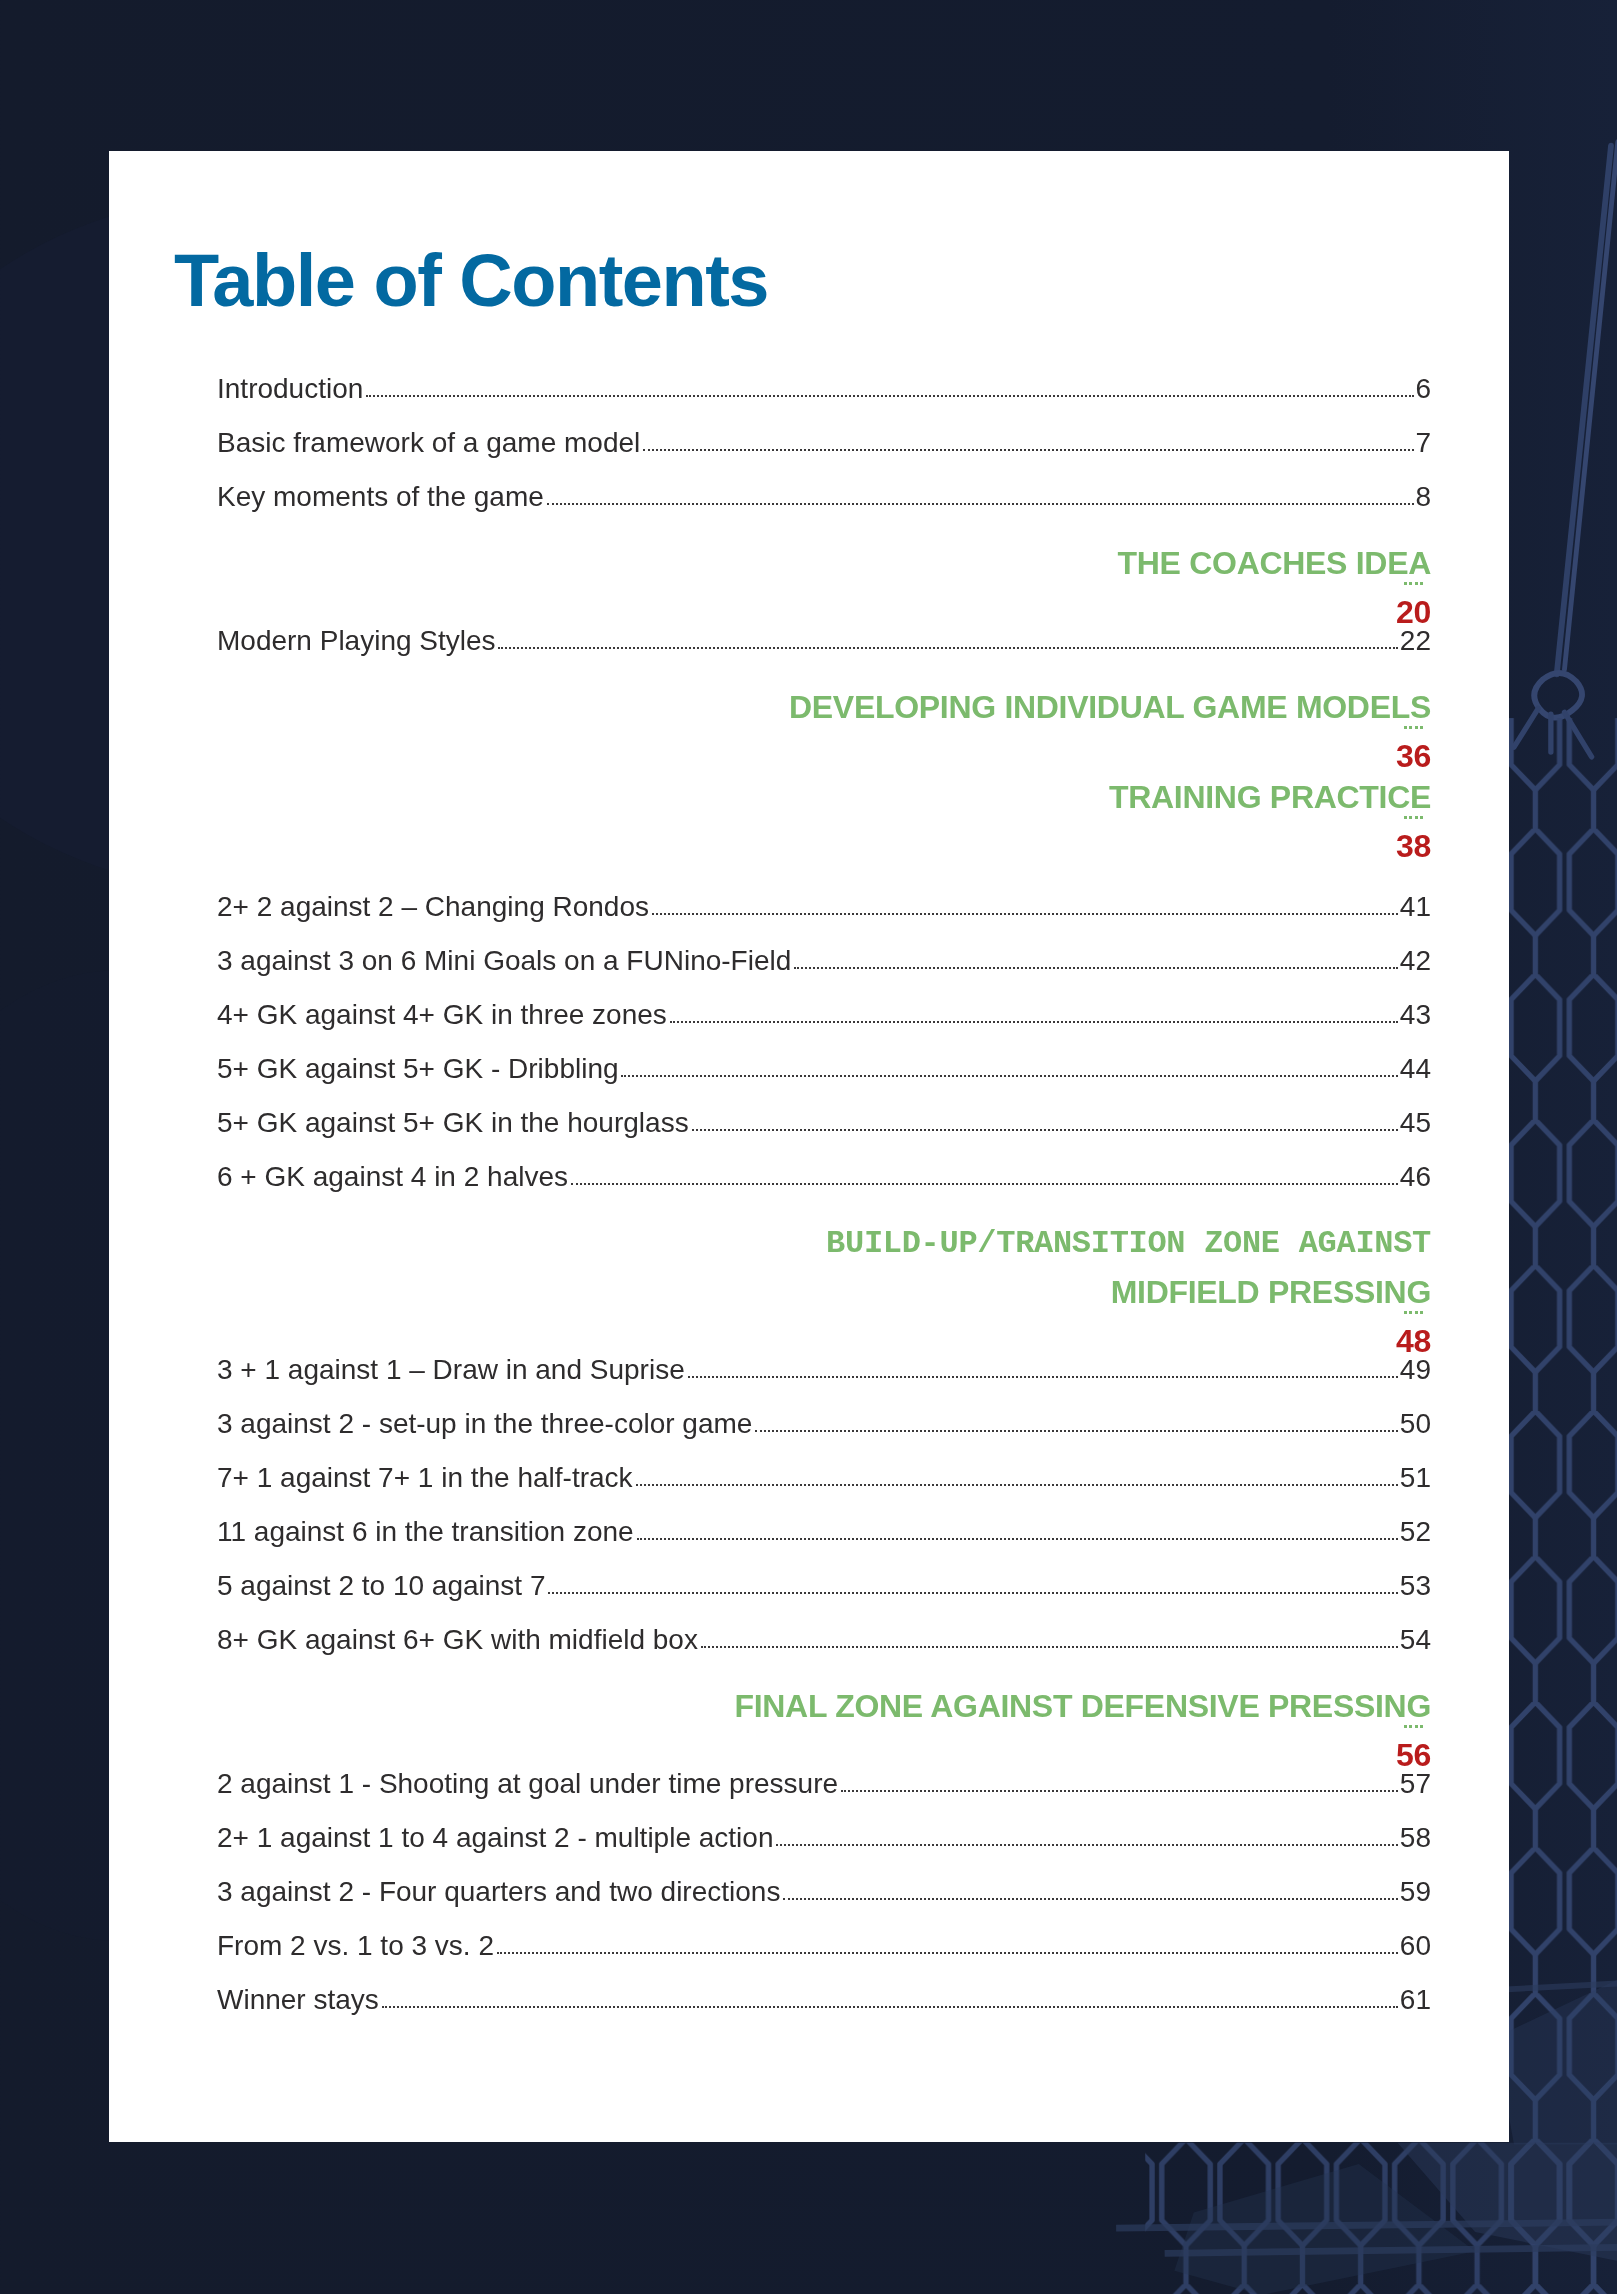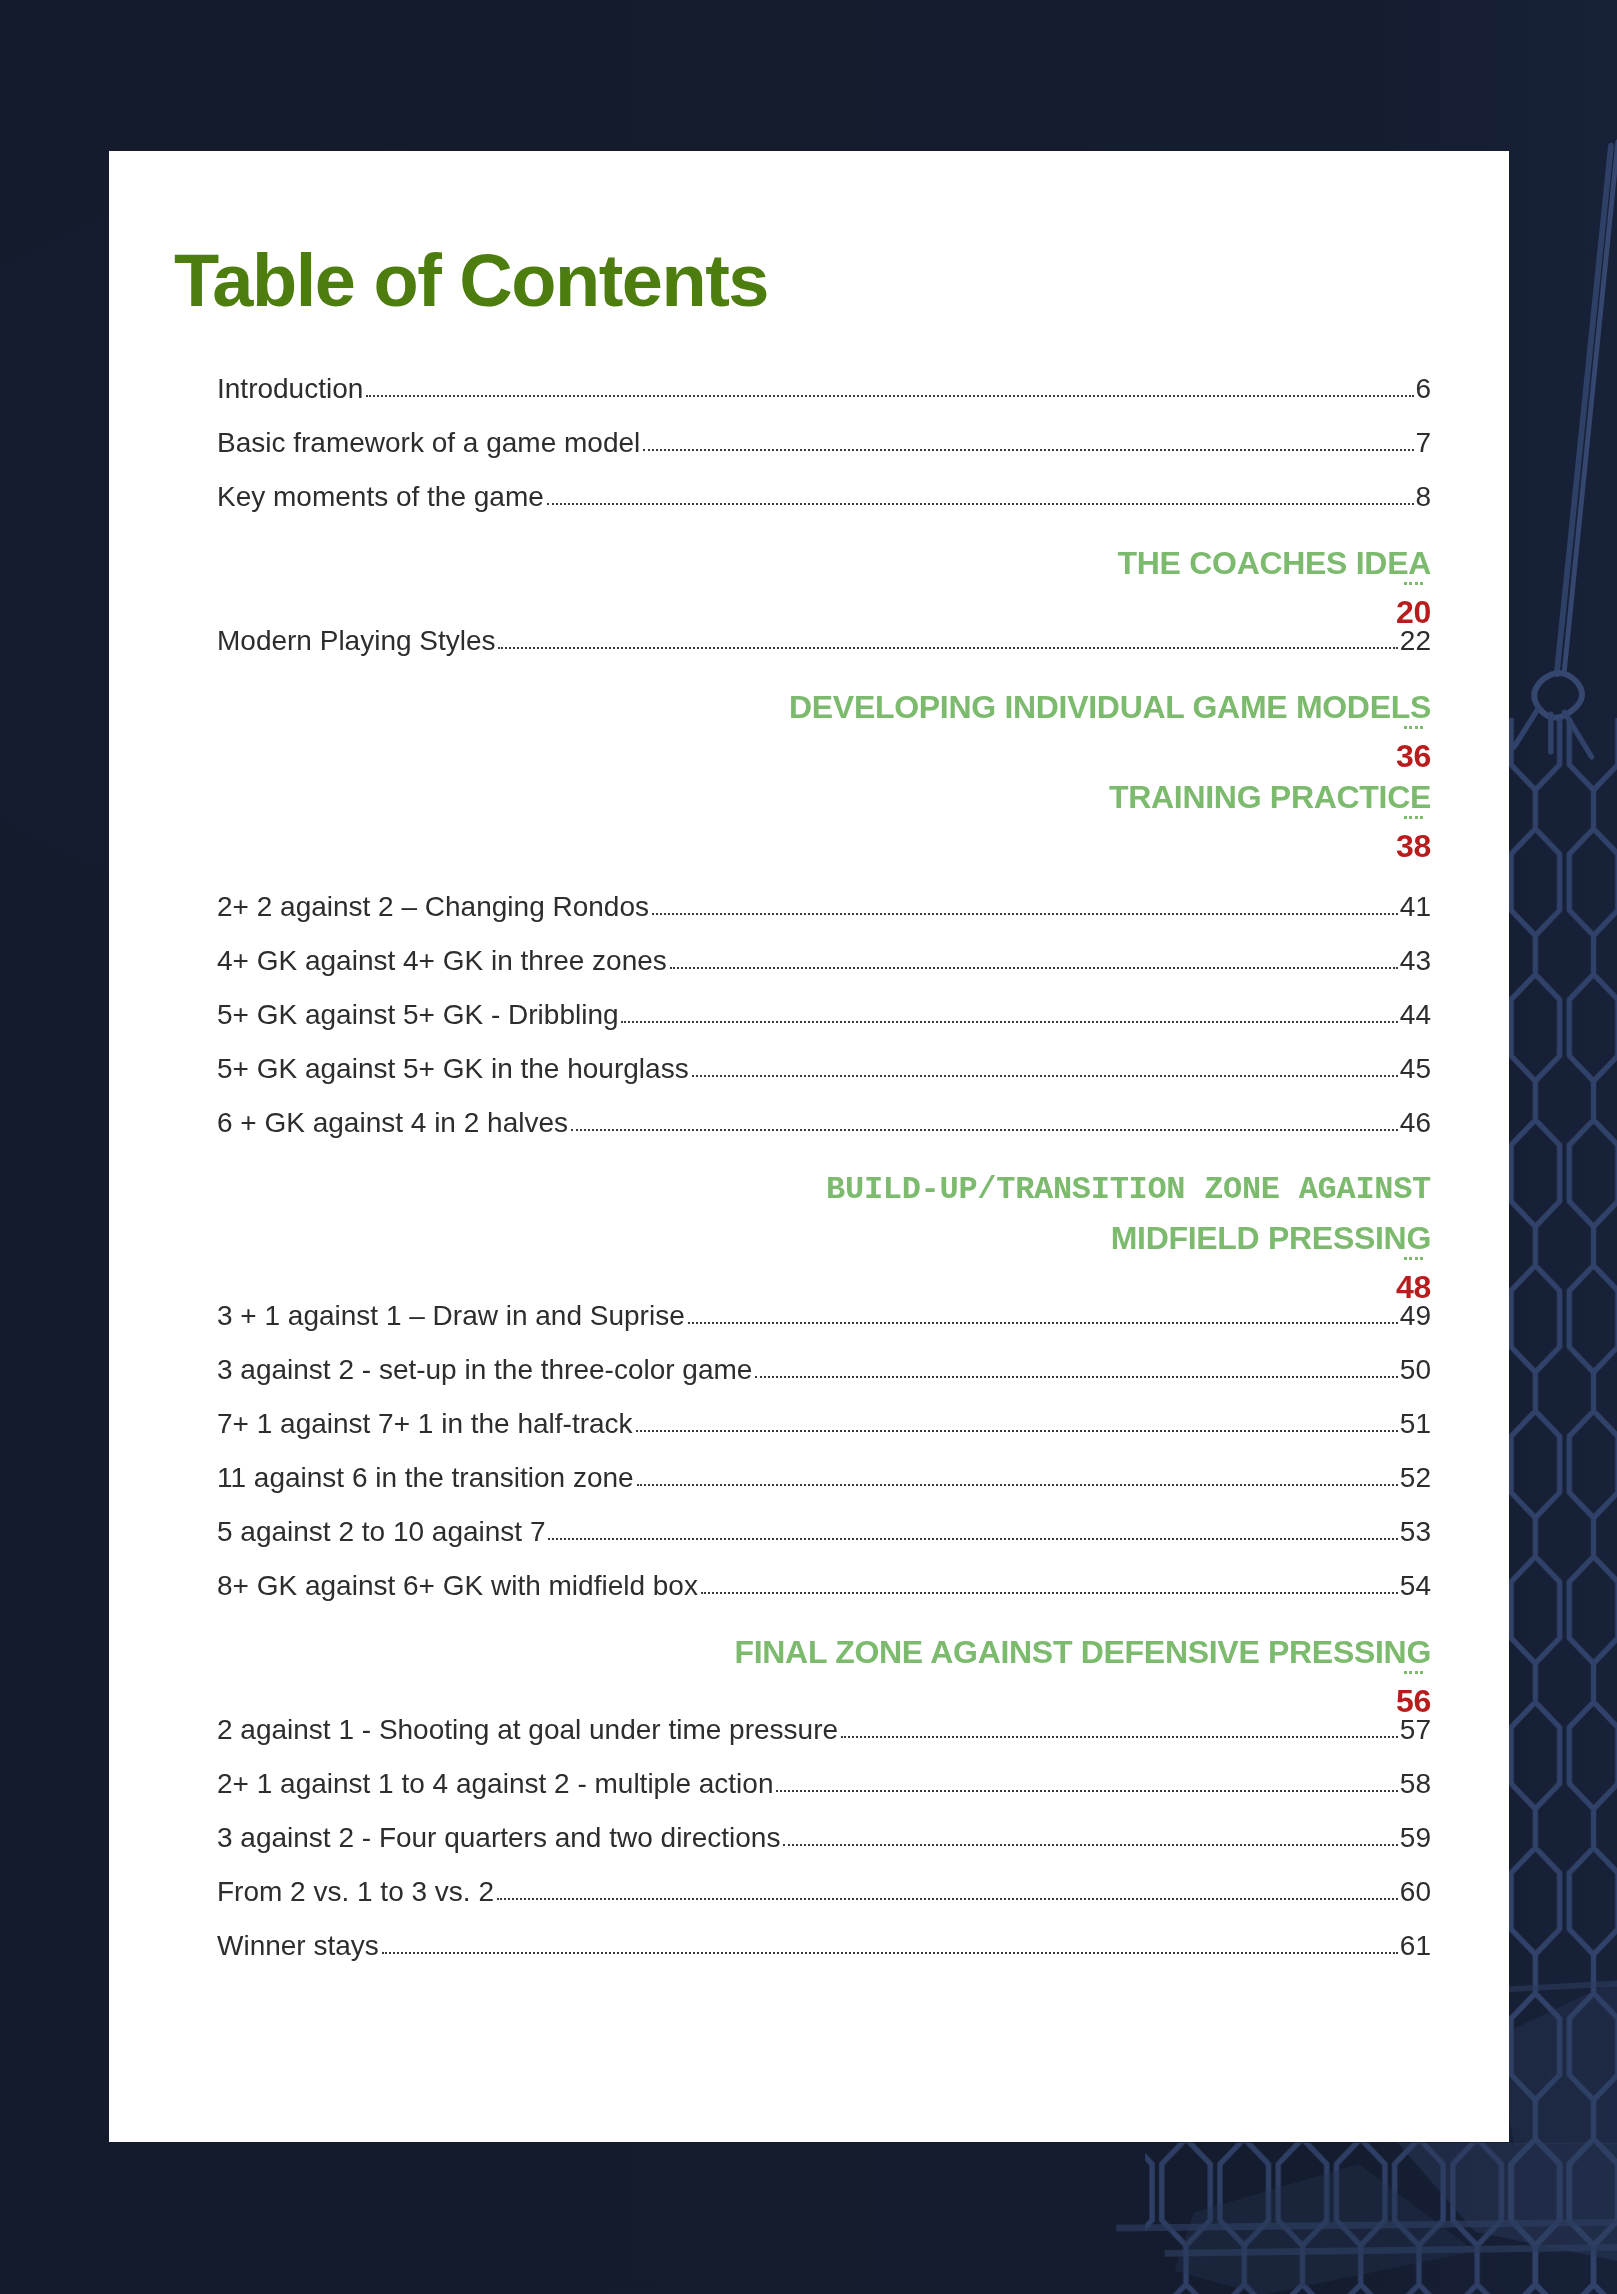--- a/index.html
+++ b/index.html
@@ -8,21 +8,21 @@
     background:#131a2c;
     font-family:"Liberation Sans","DejaVu Sans",sans-serif;
   }
   #bg-net{position:absolute;left:0;top:0;width:1618px;height:2295px;z-index:0;}
   .page{
     position:absolute;left:109px;top:151px;width:1400px;height:1991px;
     background:#ffffff;z-index:1;box-sizing:border-box;
     padding:89px 78px 0 67px;
   }
   .page-title{
-    font-size:74px;font-weight:800;line-height:82px;color:#4d7c0f;
+    font-size:74px;font-weight:800;line-height:82px;color:#0369a1;
     letter-spacing:-1.5px;margin:0 0 29px -1.9px;
   }
   .toc-section{margin-top:32px;}
   .toc-section:first-child{margin-top:0;}
   .entry-row{
     display:flex;align-items:flex-end;height:54px;
     font-size:28px;color:#2e2c2d;padding-left:41px;
     white-space:nowrap;
   }
   .entry-row .leader{
@@ -124,20 +124,25 @@
           <span class="heading-page">38</span>
         </div>
       </div>
       <div class="toc-section">
         <div class="entry-row">
           <span class="entry-label">2+ 2 against 2 – Changing Rondos</span>
           <span class="leader"></span>
           <span class="entry-page">41</span>
         </div>
         <div class="entry-row">
+          <span class="entry-label">3 against 3 on 6 Mini Goals on a FUNino-Field</span>
+          <span class="leader"></span>
+          <span class="entry-page">42</span>
+        </div>
+        <div class="entry-row">
           <span class="entry-label">4+ GK against 4+ GK in three zones</span>
           <span class="leader"></span>
           <span class="entry-page">43</span>
         </div>
         <div class="entry-row">
           <span class="entry-label">5+ GK against 5+ GK - Dribbling</span>
           <span class="leader"></span>
           <span class="entry-page">44</span>
         </div>
         <div class="entry-row">

